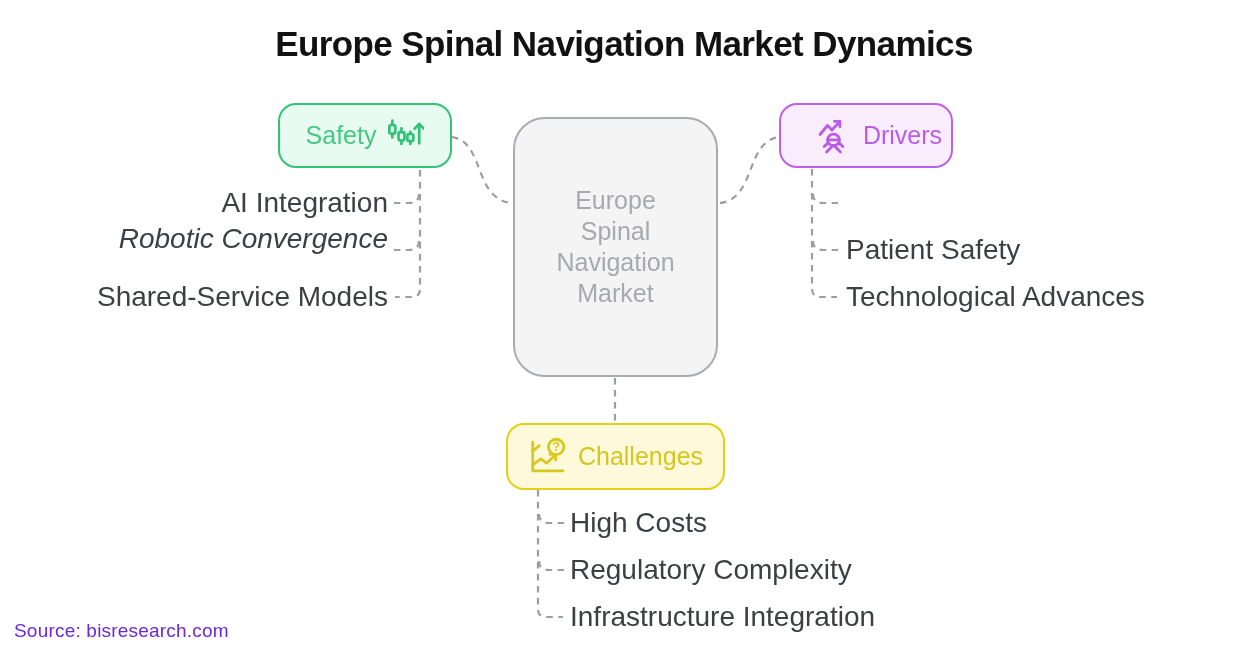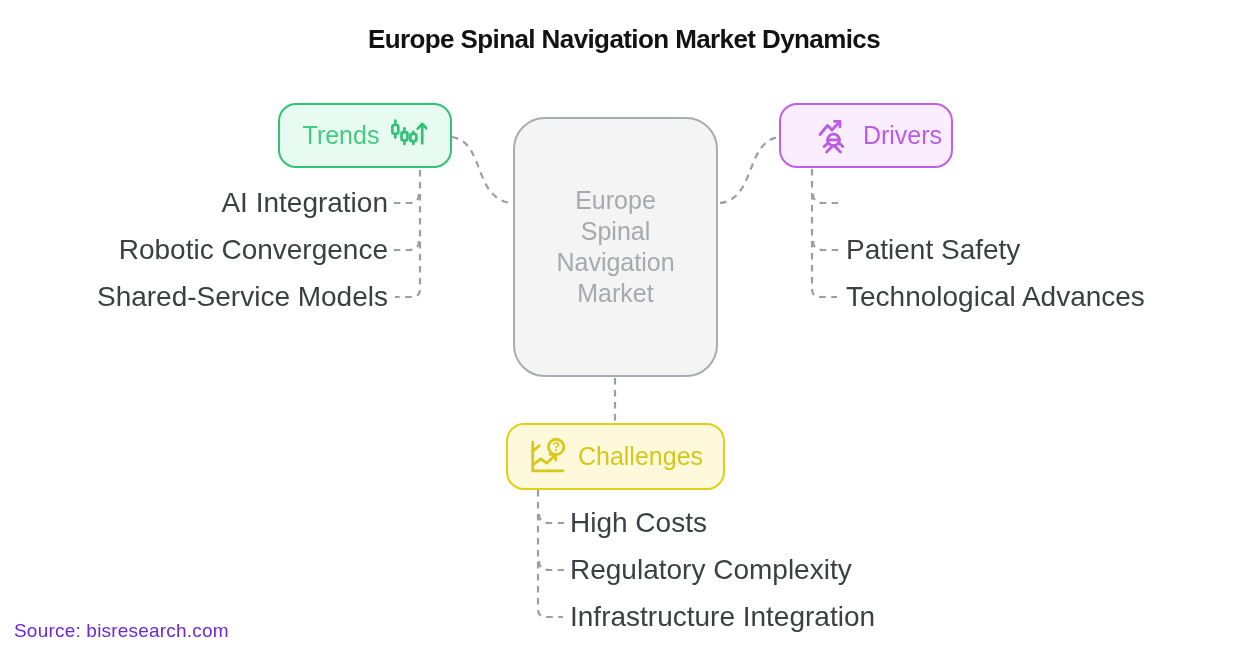--- a/index.html
+++ b/index.html
@@ -2,21 +2,21 @@
 <html><head>
 <meta charset="utf-8">
 <style>
   html,body{margin:0;padding:0;background:#ffffff;}
   #canvas{
     position:relative;width:1248px;height:648px;background:#ffffff;
     font-family:"Liberation Sans","DejaVu Sans",sans-serif;overflow:hidden;
   }
   .title{
     position:absolute;left:0;top:24px;width:1248px;text-align:center;
-    font-size:26px;font-weight:700;letter-spacing:-0.6px;color:#121212;
+    font-size:35px;font-weight:700;letter-spacing:-0.6px;color:#121212;
   }
   svg.connectors{position:absolute;left:0;top:0;width:1248px;height:648px;}
   .conn{fill:none;stroke:#9b9fa3;stroke-width:2.2;stroke-dasharray:6.5 5.5;}
   .node{
     position:absolute;display:flex;align-items:center;justify-content:center;
     gap:10px;border-radius:18px;box-sizing:border-box;border:2.5px solid;
   }
   .node .lbl{font-size:25px;}
   #node-trends{left:278px;top:103px;width:174px;height:65px;
     background:#e8fbf0;border-color:#31c376;color:#44ca83;}
@@ -71,21 +71,21 @@
   </svg>
 
   <div id="node-center">
     <div>Europe</div>
     <div>Spinal</div>
     <div>Navigation</div>
     <div>Market</div>
   </div>
 
   <div class="node" id="node-trends">
-    <span class="lbl">Trends</span>
+    <span class="lbl">Safety</span>
     <span class="icon">
       <svg width="38" height="34" viewBox="0 0 27 24" fill="none" stroke="#2fc276" stroke-width="1.9" stroke-linecap="round">
         <path d="M4.5,1 V4.2"></path>
           <rect x="2.4" y="4.2" width="4.2" height="6.2" rx="1.2"></rect>
           <path d="M4.5,10.4 V13"></path>
         <path d="M11,6.5 V9.2"></path>
           <rect x="8.9" y="9.2" width="4.2" height="6" rx="1.2"></rect>
           <path d="M11,15.2 V17.6"></path>
         <path d="M17.3,9 V10.6"></path>
           <rect x="15.2" y="10.6" width="4.2" height="5" rx="1.2"></rect>
@@ -120,21 +120,21 @@
         <path d="M3.2,18.4 L8.6,14.2 L12.6,17.2 L18.4,11.6"></path>
         <path d="M14.8,11.2 L18.7,11.2 L18.7,15.1"></path>
         <circle cx="19" cy="6.2" r="5.2" fill="#fdf9da"></circle>
         <text x="19" y="9.1" text-anchor="middle" stroke="none" fill="#d8c81d" font-size="8.6" font-weight="bold" font-family="Liberation Sans, sans-serif">?</text>
       </svg>
     </span>
     <span class="lbl">Challenges</span>
   </div>
 
   <div class="item right-align" style="right:860px;top:188px;">AI Integration</div>
-  <div class="item right-align" style="right:860px;top:235px;">Robotic Convergence</div>
+  <div class="item right-align" style="right:860px;top:224px;font-style:italic;">Robotic Convergence</div>
   <div class="item right-align" style="right:860px;top:282px;">Shared-Service Models</div>
 
   <div class="item" style="left:846px;top:235px;">Patient Safety</div>
   <div class="item" style="left:846px;top:282px;">Technological Advances</div>
 
   <div class="item" style="left:570px;top:508px;">High Costs</div>
   <div class="item" style="left:570px;top:555px;">Regulatory Complexity</div>
   <div class="item" style="left:570px;top:602px;">Infrastructure Integration</div>
 
   <div class="source">Source: bisresearch.com</div>

